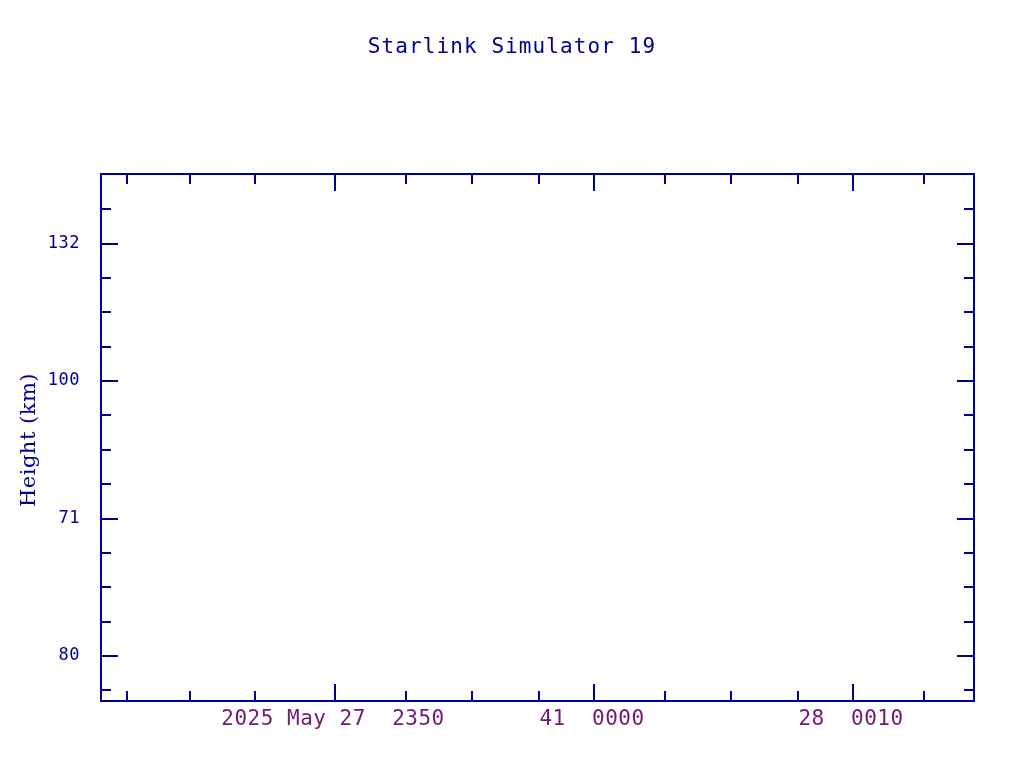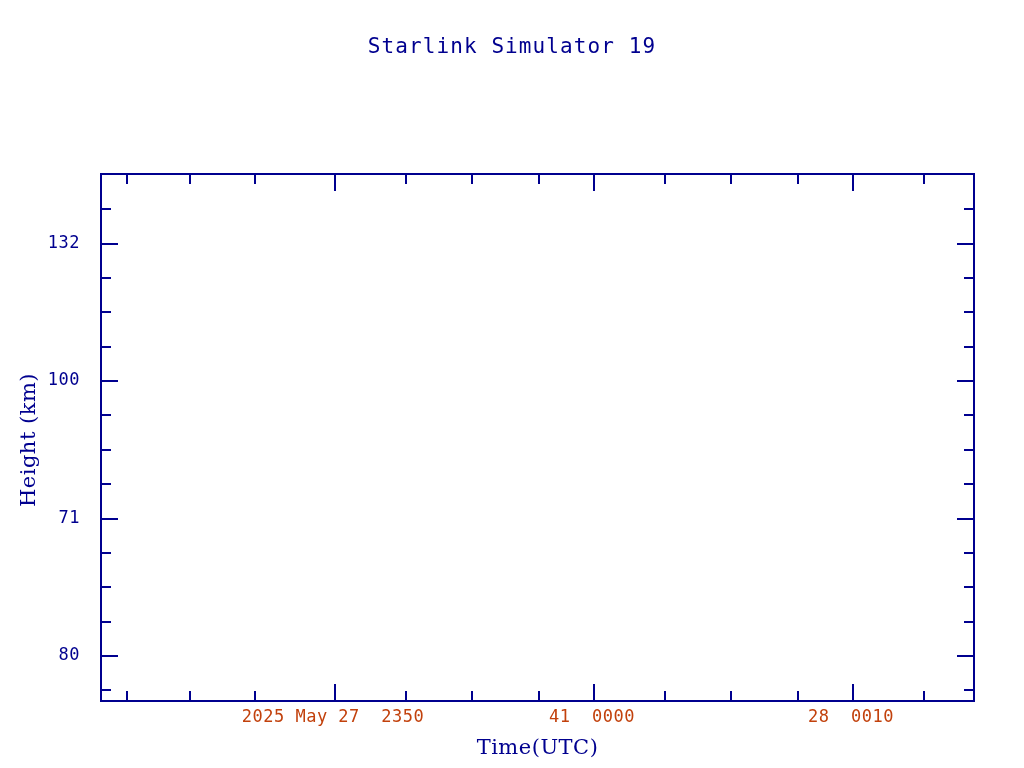--- a/index.html
+++ b/index.html
@@ -105,23 +105,23 @@
   #x-tick-labels {
     position: absolute;
     left: 100px;
     top: 690px;
     width: 875px;
     height: 26px;
   }
   .xlabel-tick {
     position: absolute;
     top: 0;
-    color: #c2410c;
+    color: #701a75;
     font-family: "DejaVu Sans Mono", monospace;
-    font-size: 17px;
+    font-size: 21px;
     letter-spacing: 0.5px;
     white-space: pre;
     transform: translateX(-50%);
   }
 
   
   #x-axis-title {
     position: absolute;
     left: 100px;
     top: 719px;
@@ -223,16 +223,15 @@
       <div class="ylabel-tick" style="top: 206.104px;">100</div>
       <div class="ylabel-tick" style="top: 343.506px;">71</div>
       <div class="ylabel-tick" style="top: 480.909px;">80</div>
     </div>
   <div id="x-tick-labels">
       <div class="xlabel-tick" style="left: 233.012px;">2025 May 27  2350</div>
       <div class="xlabel-tick" style="left: 492.012px;">41  0000</div>
       <div class="xlabel-tick" style="left: 751.012px;">28  0010</div>
     </div>
 
-  <div id="x-axis-title">Time(UTC)</div>
 
   <div id="y-axis-title">Height (km)</div>
 </div>
 
 </body></html>

